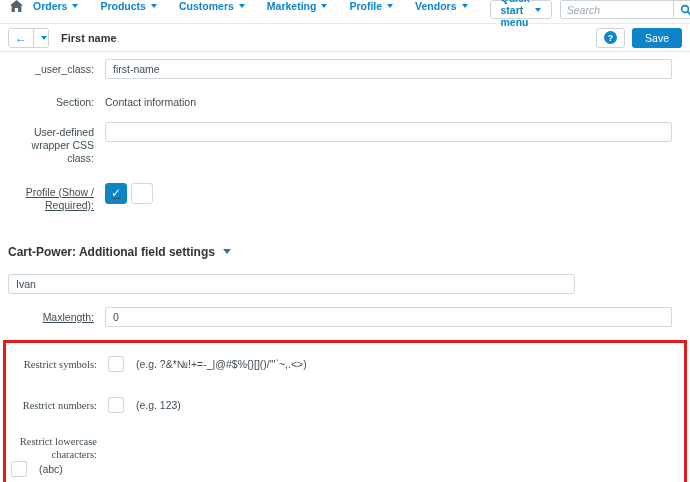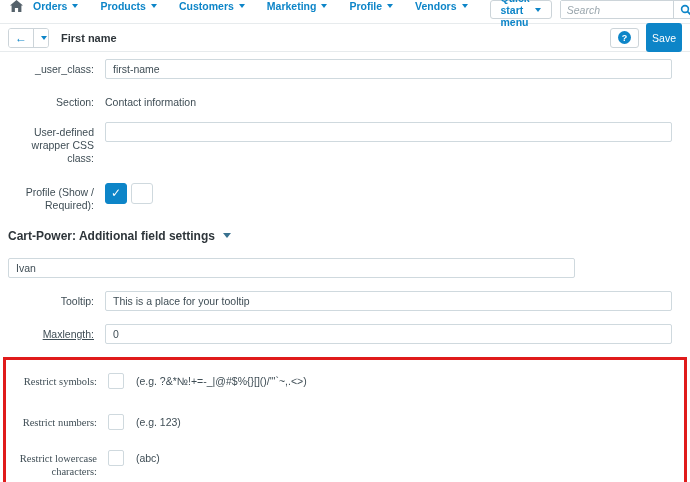--- a/index.html
+++ b/index.html
@@ -31,51 +31,51 @@
   .back-main { width:24px; display:flex; align-items:center; justify-content:center;
     background:#fff; color:#0d85c8; font-size:12px; cursor:pointer; }
   .back-drop { width:15px; display:flex; align-items:center; justify-content:center;
     background:#fff; border-left:1px solid #ccd4d9; cursor:pointer; }
   .page-title { font-size:11px; color:#2e353a; margin-left:12px;font-weight:bold; }
   .title-right { margin-left:auto; display:flex; align-items:center; gap:7px; }
   .help-btn { width:29px; height:20px; border:1px solid #ccd4d9; border-radius:3px; background:#fff;
     display:flex; align-items:center; justify-content:center; cursor:pointer; }
   .help-circ { width:13px; height:13px; border-radius:50%; background:#0d85c8; color:#fff;
     font-size:9px; font-weight:bold; display:flex; align-items:center; justify-content:center; }
-  .save-btn { height:29px; background:#0d85c8; color:#fff; border:0; border-radius:3px;
-    padding:0 6px; font-size:10.5px; font-family:inherit; cursor:pointer; }
+  .save-btn { height:20px; background:#0d85c8; color:#fff; border:0; border-radius:3px;
+    padding:0 13px; font-size:10.5px; font-family:inherit; cursor:pointer; }
 
   
   .content { padding:7px 8px 0 8px; }
   .row { display:flex; align-items:flex-start; margin-bottom:13px; }
   .lbl { width:97px; min-width:97px; text-align:right; padding-right:11px; padding-top:4px;
     line-height:1.25; color:#3f4d55; }
   .ctl { flex:1; max-width:567px; }
   .txt { width:100%; height:20px; border:1px solid #cfd9de; border-radius:2px; padding:0 7px;
     font-size:10.5px; color:#3f4d55; font-family:inherit; outline:0; }
   .static-val { padding-top:4px; color:#3f4d55; }
 
   .cb-row { display:flex; gap:4px; padding-top:1px; }
   .cb-big { width:22px; height:21px; border:1px solid #cfd9de; border-radius:3px; background:#fff;
     display:flex; align-items:center; justify-content:center; cursor:pointer; }
   .cb-big.checked { background:#0d85c8; border-color:#0d85c8; color:#fff; font-size:12px; font-weight:bold; }
 
-  .section-heading { display:flex; align-items:center; margin:17px 0 15px 0; cursor:pointer; }
+  .section-heading { display:flex; align-items:center; margin:33px 0 15px 0; cursor:pointer; }
   .section-heading .h-text { font-weight:bold; font-size:12px; color:#2e353a; }
   .h-caret { width:0; height:0; border-left:4px solid transparent; border-right:4px solid transparent;
     border-top:5px solid #39718f; margin-left:8px; }
 
   .red-group { border:3px solid #e01b1b; margin:3px -5px 7px -5px; padding:13px 5px 6px 5px; }
   .red-group .row .lbl { padding-top:2px;font-family:Liberation Serif, serif; }
   .cb-small { width:16px; height:16px; border:1px solid #cfd9de; border-radius:2px; background:#fff;
     display:inline-block; vertical-align:top; cursor:pointer; }
   .hint { display:inline-block; margin-left:9px; padding-top:2px; color:#3f4d55; }
   .mb24 { margin-bottom:25px; }
   .mb18 { margin-bottom:18px; }
-  .mb6 { margin-bottom:6px; }
+  .mb6 { margin-bottom:6px;flex-direction:column; }
 </style>
 </head>
 <body>
 
 <div class="topnav">
   <span class="home">
     <svg width="13" height="12" viewBox="0 0 13 12">
         <path d="M6.5 0L0 5.5h1.6V12h3.3V8h3.2v4h3.3V5.5H13z" fill="#55626b"></path>
       </svg>
   </span>
@@ -150,45 +150,41 @@
     <div class="ctl">
         <div class="static-val">Contact information</div>
       </div>
   </div>
 
   <div class="row">
     <div class="lbl">User-defined wrapper CSS class:</div>
     <div class="ctl"><input class="txt" value="" style=""></div>
   </div>
 
-  <div class="row" style="margin-top:16px;">
+  <div class="row" style="margin-top:16px;text-decoration:underline;">
     <div class="lbl">Profile (Show / Required):</div>
     <div class="ctl">
       <div class="cb-row">
         <span class="cb-big checked">
             <span>✓</span>
           </span>
         <span class="cb-big"></span>
       </div>
     </div>
   </div>
 
   <div class="section-heading">
     <span class="h-text">Cart-Power: Additional field settings</span>
     <span class="h-caret"></span>
   </div>
 
   <div class="row">
     <div class="ctl"><input class="txt" value="Ivan" style=""></div>
   </div>
 
-  <div class="row">
-    <div class="lbl">Tooltip:</div>
-    <div class="ctl"><input class="txt" value="This is a place for your tooltip" style=""></div>
-  </div>
 
   <div class="row" style="margin-bottom:13px;text-decoration:underline;">
     <div class="lbl">Maxlength:</div>
     <div class="ctl"><input class="txt" value="0" style=""></div>
   </div>
 
   <div class="red-group">
     <div class="row mb24" style="margin-bottom:25px;">
       <div class="lbl">Restrict symbols:</div>
       <div class="ctl">

